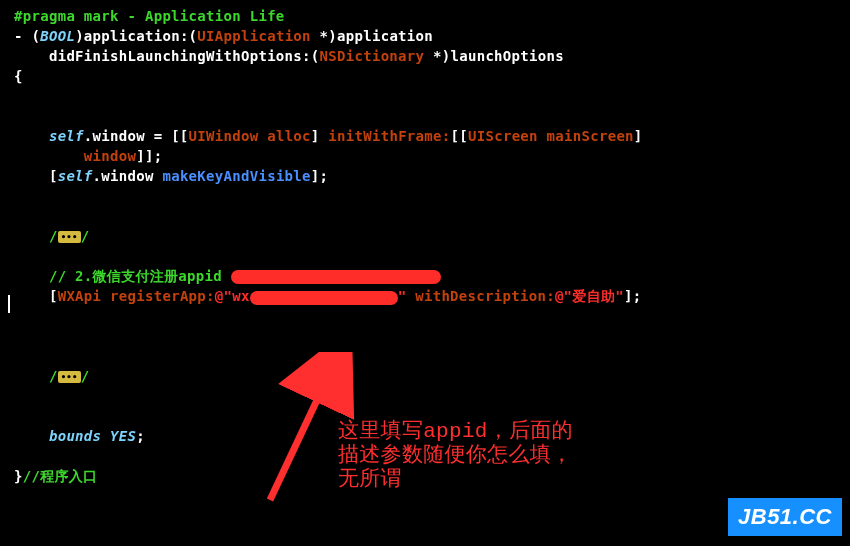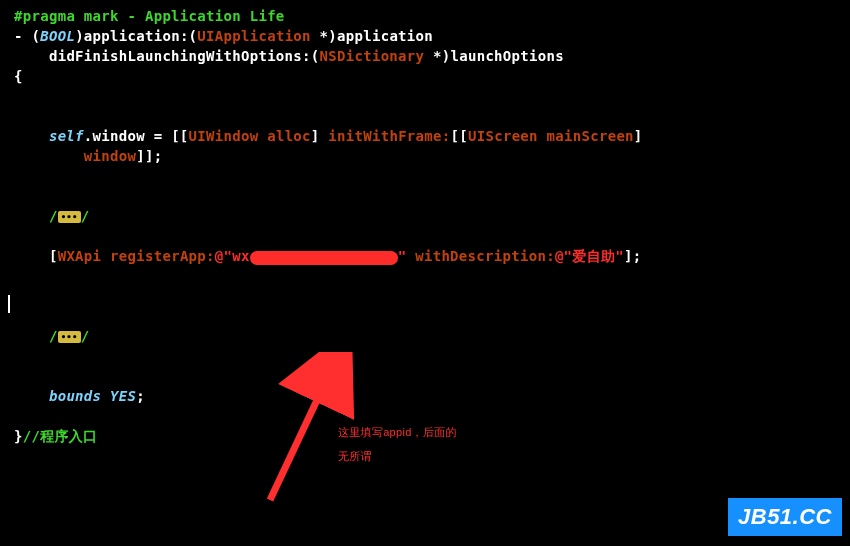--- a/index.html
+++ b/index.html
@@ -65,24 +65,24 @@
       position: absolute;
       top: 352px;
       left: 260px;
       pointer-events: none;
     }
     .annotation {
       position: absolute;
       top: 420px;
       left: 338px;
       color: #ff2f2f;
-      font-size: 11px;
+      font-size: 21px;
       font-weight: normal;
       line-height: 24px;
-      font-family: Liberation Sans, sans-serif;
+      font-family: Liberation Mono, monospace;
     }
     .watermark {
       position: absolute;
       bottom: 10px;
       right: 8px;
       background: #1790ff;
       color: #fff;
       font-family: Arial, sans-serif;
       font-weight: bold;
       font-style: italic;
@@ -113,29 +113,31 @@
 
 <div class="line"><span class="c-white">{</span></div>
 
 <div class="line">&nbsp;</div>
 <div class="line">&nbsp;</div>
 
 <div class="line"><span class="c-magenta">    self</span><span class="c-white">.</span><span class="c-white">window</span><span class="c-white"> = [[</span><span class="c-cyan">UIWindow</span><span class="c-white"> </span><span class="c-cyan">alloc</span><span class="c-white">] </span><span class="c-cyan">initWithFrame:</span><span class="c-white">[[</span><span class="c-cyan">UIScreen</span><span class="c-white"> </span><span class="c-cyan">mainScreen</span><span class="c-white">]</span></div>
 
 <div class="line"><span class="c-white">        </span><span class="c-cyan">window</span><span class="c-white">]];</span></div>
 
+<div class="line"><span class="c-white">    [</span><span class="c-magenta">self</span><span class="c-white">.</span><span class="c-white">window</span><span class="c-white"> </span><span class="c-blue">makeKeyAndVisible</span><span class="c-white">];</span></div>
 
 
 <div class="line">&nbsp;</div>
 <div class="line">&nbsp;</div>
 
 <div class="line"><span class="c-green">    /</span><span class="fold">•••</span><span class="c-green">/</span></div>
 
 <div class="line">&nbsp;</div>
 
+<div class="line"><span class="c-green">    //</span><span class="c-green"> 2.微信支付注册appid </span><span class="redact" style="width:210px;height:18px;vertical-align:middle;"><span class="redact-bar top"></span></span></div>
 
 <div class="line"><span class="c-white">    [</span><span class="c-cyan">WXApi</span><span class="c-white"> </span><span class="c-cyan">registerApp:</span><span class="c-red">@"</span><span class="c-red">wx</span><span class="redact" style="width:148px;height:18px;vertical-align:middle;"><span class="redact-bar bottom"></span></span><span class="c-red">"</span><span class="c-white"> </span><span class="c-cyan">withDescription:</span><span class="c-red">@"</span><span class="c-red">爱自助</span><span class="c-red">"</span><span class="c-white">];</span></div>
 
 <div class="line">&nbsp;</div>
 <div class="line">&nbsp;</div>
 <div class="line">&nbsp;</div>
 
 <div class="line"><span class="c-green">    /</span><span class="fold">•••</span><span class="c-green">/</span></div>
 
 <div class="line">&nbsp;</div>
@@ -155,16 +157,17 @@
   <defs>
     <marker id="arrowhead" markerWidth="12" markerHeight="12" refX="6" refY="6" orient="auto">
       <polygon points="0,0 12,6 0,12" fill="#ff2f2f"></polygon>
     </marker>
   </defs>
   <line x1="10" y1="148" x2="74" y2="12" stroke="#ff2f2f" stroke-width="7" marker-end="url(#arrowhead)"></line>
 </svg>
 
 <div class="annotation">
   <div>这里填写appid，后面的</div>
+  <div>描述参数随便你怎么填，</div>
   <div>无所谓</div>
 </div>
 
 <div class="watermark">JB51.CC</div>
 
 </body></html>

